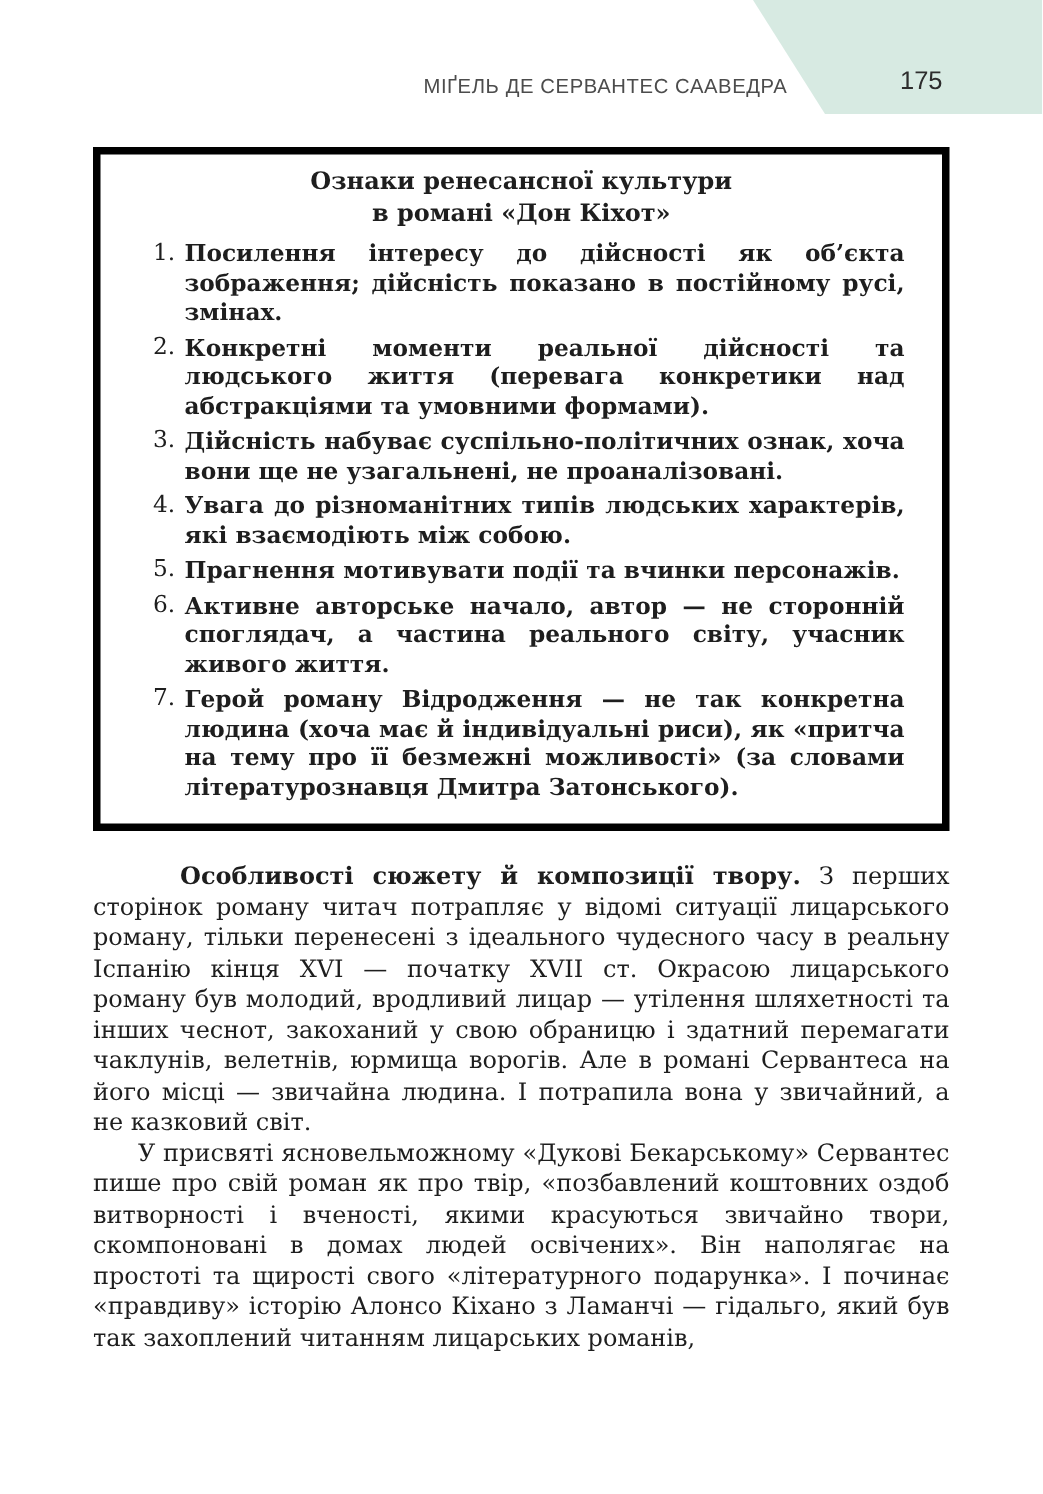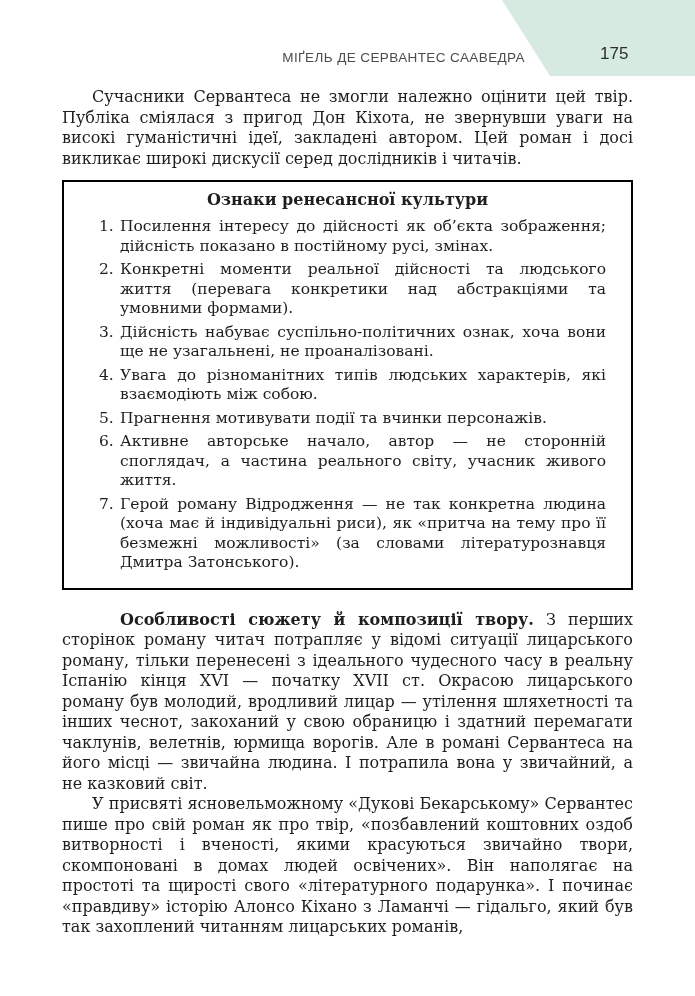--- a/index.html
+++ b/index.html
@@ -58,21 +58,21 @@
   .content p {
     margin: 0;
     text-indent: 30px;
     hyphens: manual;
   }
   .content p.first {
     text-indent: 0;
   }
   .feature-box {
     margin: 11px 0 20px 0;
-    border: 2px solid #000000;
+    border: 5px solid #000000;
     padding: 7px 25px 11px 25px;
     background: #ffffff;
   }
   .box-title {
     text-align: center;
     font-weight: bold;
     font-size: 16px;
     line-height: 21px;
     margin-bottom: 7px;
   }
@@ -82,43 +82,44 @@
     font-size: 15.5px;
     line-height: 19.5px;
   }
   .box-item .num {
     flex: 0 0 21px;
   }
   .box-item .txt {
     flex: 1;
     text-align: justify;
     hyphens: manual;
+    font-weight: bold;
   }
   i { font-style: italic; }
   b { font-weight: bold; margin-left: 28px; }
 </style>
 </head>
 <body>
 
 <div class="page">
 
   <div class="corner-shape"></div>
 
   <div class="running-title">МІҐЕЛЬ ДЕ СЕРВАНТЕС СААВЕДРА</div>
 
   <div class="page-number">175</div>
 
   <div class="content">
 
 
-    <p>Сучасники Сервантеса не змогли належно оцінити цей твір. Публіка сміялася з пригод Дон Кіхота, не звернувши уваги на високі гуманістич­ні ідеї, закладені автором. Цей роман і досі викликає широкі дискусії серед дослідників і читачів.</p>
 
     <div class="feature-box">
       <div class="box-title">
         <div>Ознаки ренесансної культури</div>
+        <div>в романі «Дон Кіхот»</div>
       </div>
 
       <div class="box-list">
         <div class="box-item">
           <span class="num">1.</span>
           <span class="txt">Посилення інтересу до дійсності як об’єкта зображення; дійсність показано в постійному русі, змінах.</span>
         </div>
         <div class="box-item">
           <span class="num">2.</span>
           <span class="txt">Конкретні моменти реальної дійсності та людського життя (перевага конкретики над абстракціями та умовними формами).</span>

